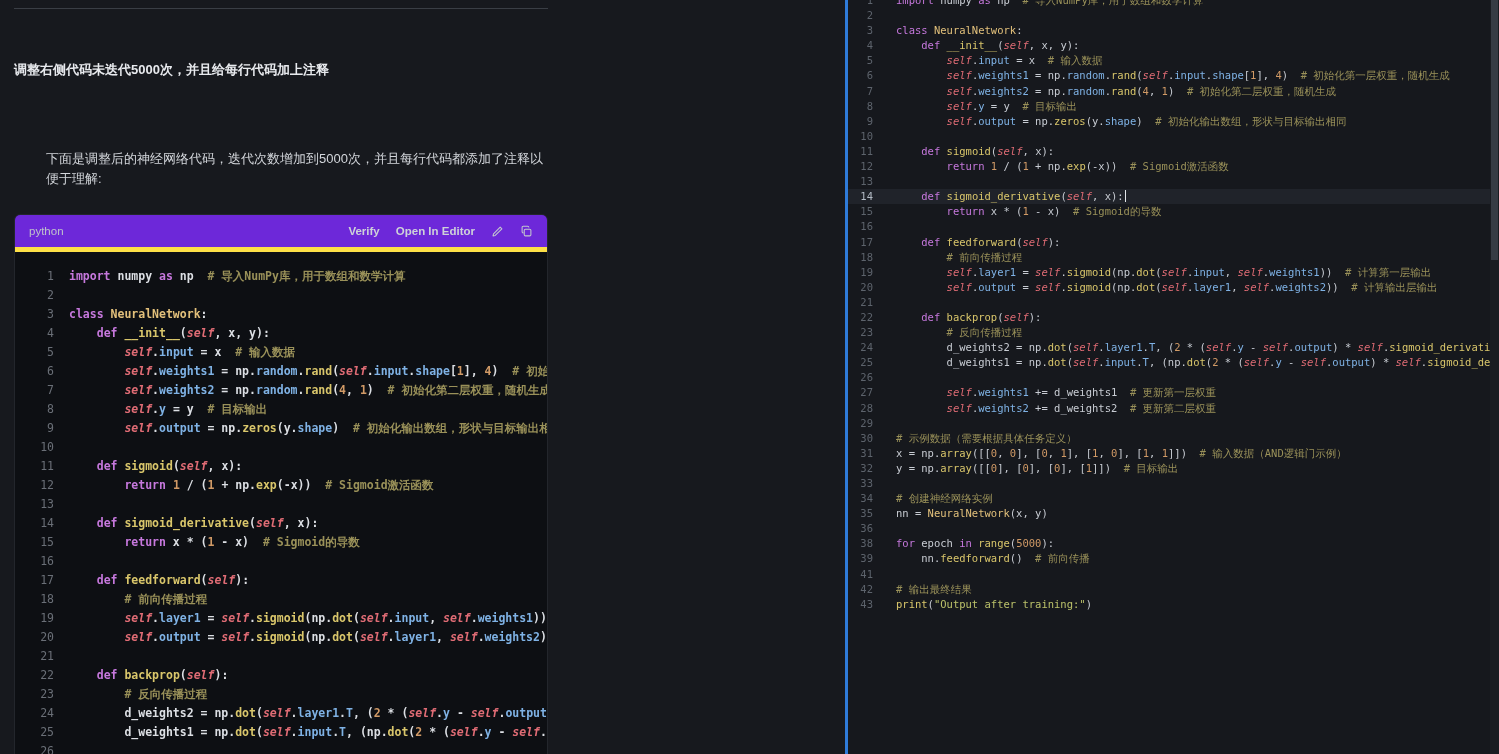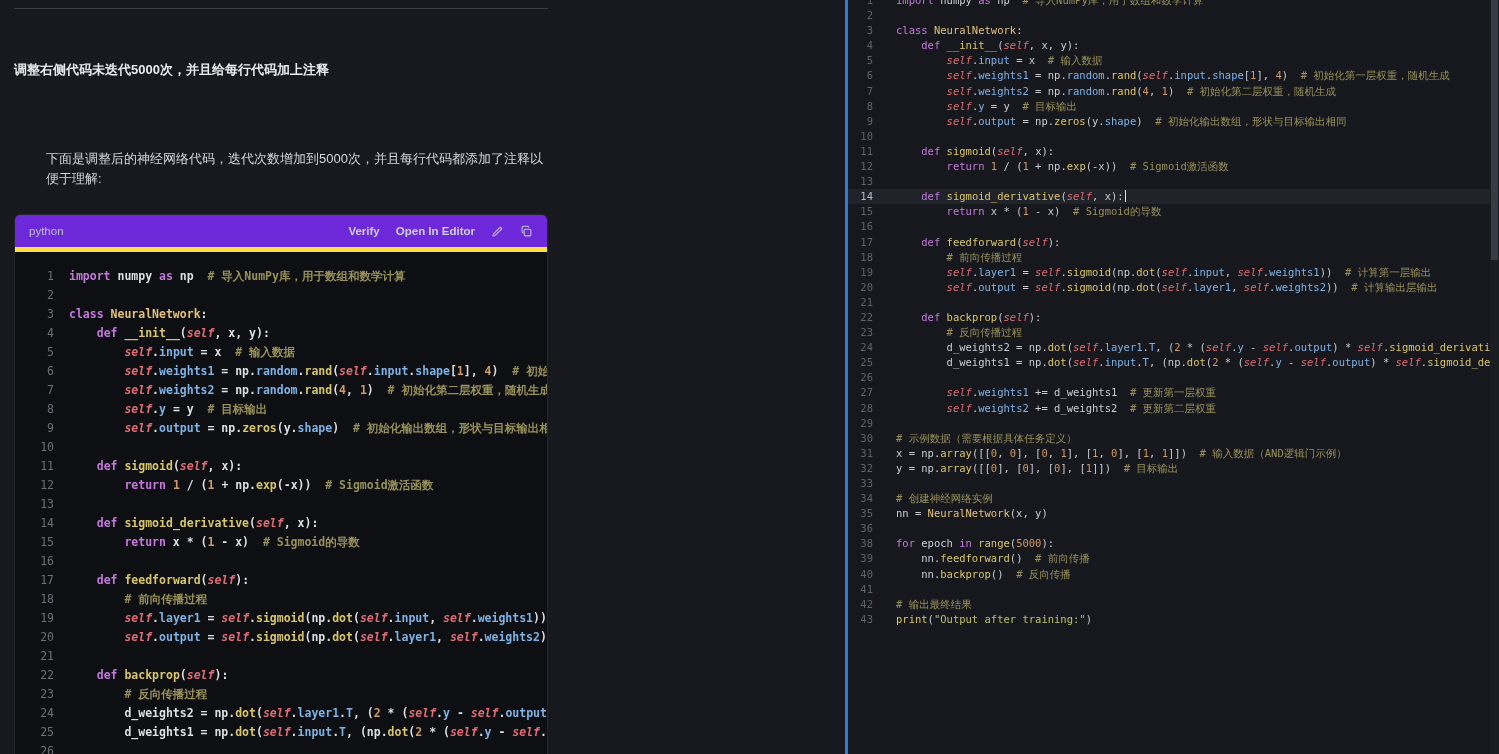--- a/index.html
+++ b/index.html
@@ -199,21 +199,20 @@
       <div class="crow"><span class="ln">29</span><span class="cd"></span></div>
       <div class="crow"><span class="ln">30</span><span class="cd"><span class="t-co"># 示例数据（需要根据具体任务定义）</span></span></div>
       <div class="crow"><span class="ln">31</span><span class="cd"><span class="t-pl">x = np.</span><span class="t-fn">array</span><span class="t-pl">([[</span><span class="t-nu">0</span><span class="t-pl">, </span><span class="t-nu">0</span><span class="t-pl">], [</span><span class="t-nu">0</span><span class="t-pl">, </span><span class="t-nu">1</span><span class="t-pl">], [</span><span class="t-nu">1</span><span class="t-pl">, </span><span class="t-nu">0</span><span class="t-pl">], [</span><span class="t-nu">1</span><span class="t-pl">, </span><span class="t-nu">1</span><span class="t-pl">]])</span><span class="t-co">  # 输入数据（AND逻辑门示例）</span></span></div>
       <div class="crow"><span class="ln">32</span><span class="cd"><span class="t-pl">y = np.</span><span class="t-fn">array</span><span class="t-pl">([[</span><span class="t-nu">0</span><span class="t-pl">], [</span><span class="t-nu">0</span><span class="t-pl">], [</span><span class="t-nu">0</span><span class="t-pl">], [</span><span class="t-nu">1</span><span class="t-pl">]])</span><span class="t-co">  # 目标输出</span></span></div>
       <div class="crow"><span class="ln">33</span><span class="cd"></span></div>
       <div class="crow"><span class="ln">34</span><span class="cd"><span class="t-co"># 创建神经网络实例</span></span></div>
       <div class="crow"><span class="ln">35</span><span class="cd"><span class="t-pl">nn = </span><span class="t-cls">NeuralNetwork</span><span class="t-pl">(x, y)</span></span></div>
       <div class="crow"><span class="ln">36</span><span class="cd"></span></div>
       <div class="crow"><span class="ln">38</span><span class="cd"><span class="t-kw">for</span><span class="t-pl"> epoch </span><span class="t-kw">in</span><span class="t-pl"> </span><span class="t-fn">range</span><span class="t-pl">(</span><span class="t-nu">5000</span><span class="t-pl">):</span></span></div>
       <div class="crow"><span class="ln">39</span><span class="cd"><span class="t-pl">    nn.</span><span class="t-fn">feedforward</span><span class="t-pl">()</span><span class="t-co">  # 前向传播</span></span></div>
-      <div class="crow"><span class="ln">40</span><span class="cd"><span class="t-pl">    nn.</span><span class="t-fn">backprop</span><span class="t-pl">()</span><span class="t-co">  # 反向传播</span></span></div>
       <div class="crow"><span class="ln">41</span><span class="cd"></span></div>
       <div class="crow"><span class="ln">42</span><span class="cd"><span class="t-co"># 输出最终结果</span></span></div>
       <div class="crow"><span class="ln">43</span><span class="cd"><span class="t-fn">print</span><span class="t-pl">(</span><span class="t-st">"Output after training:"</span><span class="t-pl">)</span></span></div>
     </div>
 </div>
 
 <div class="sb-track">
   <div class="sb-thumb"></div>
 </div>
 

